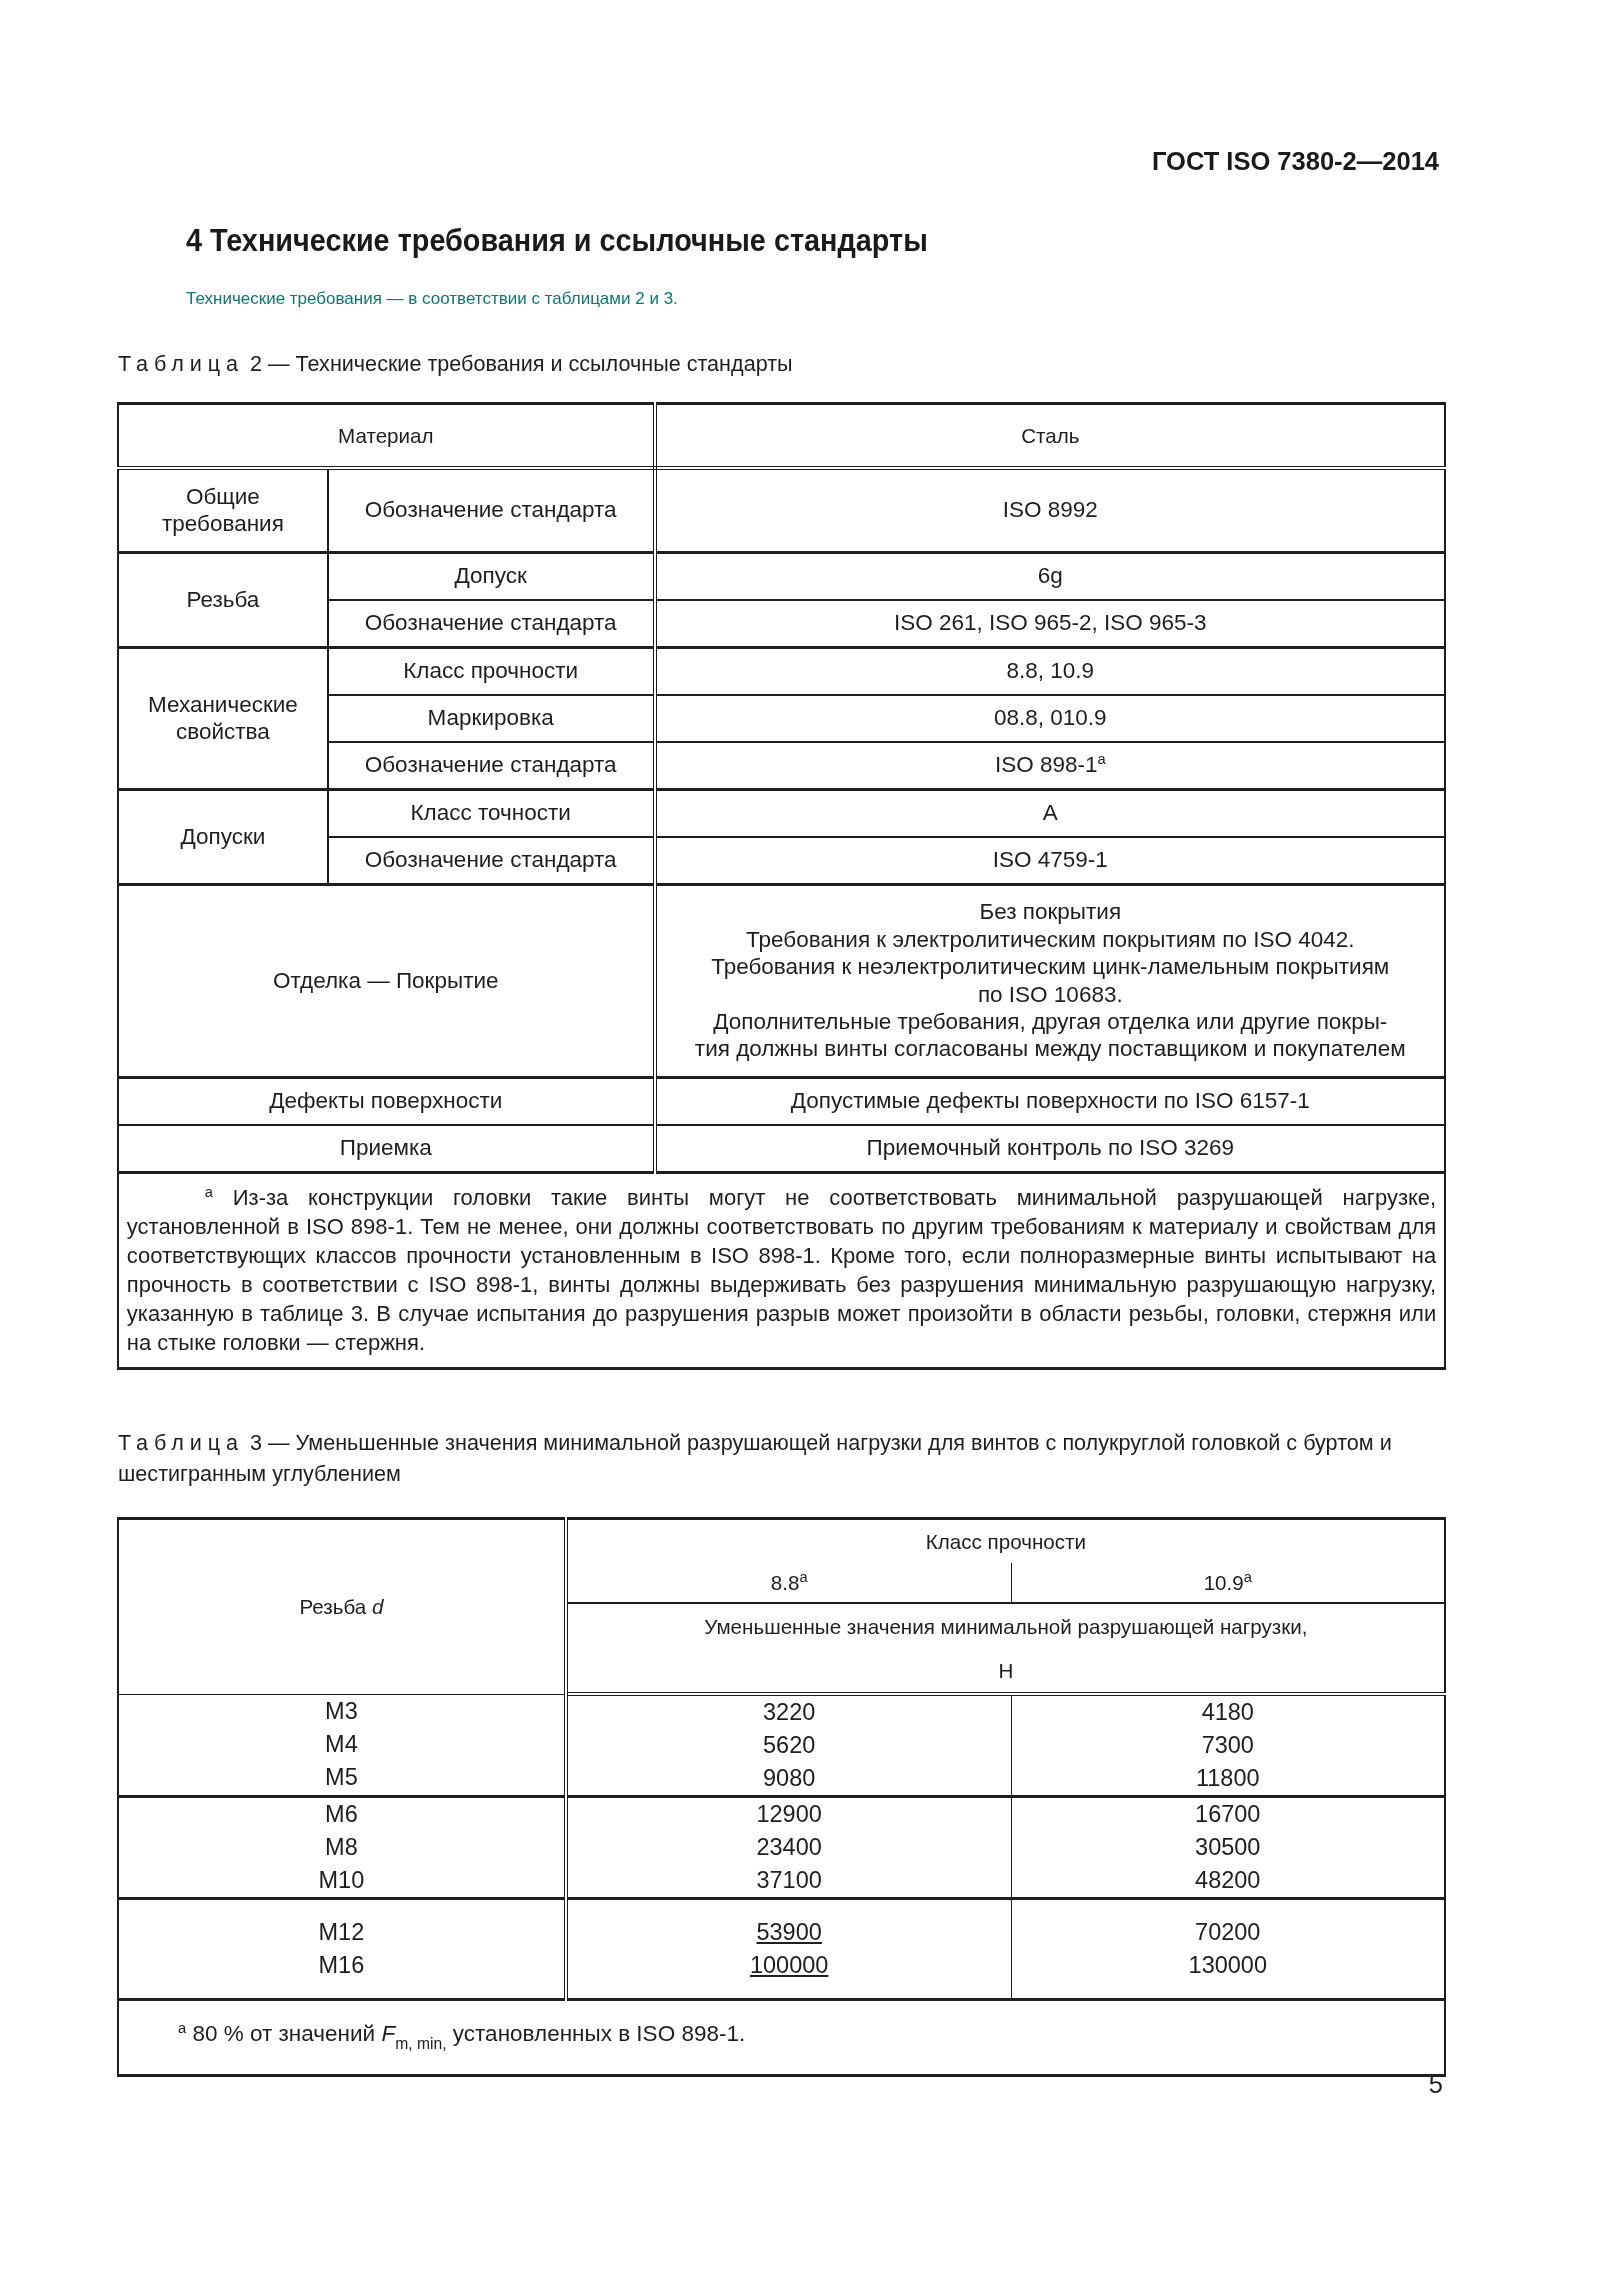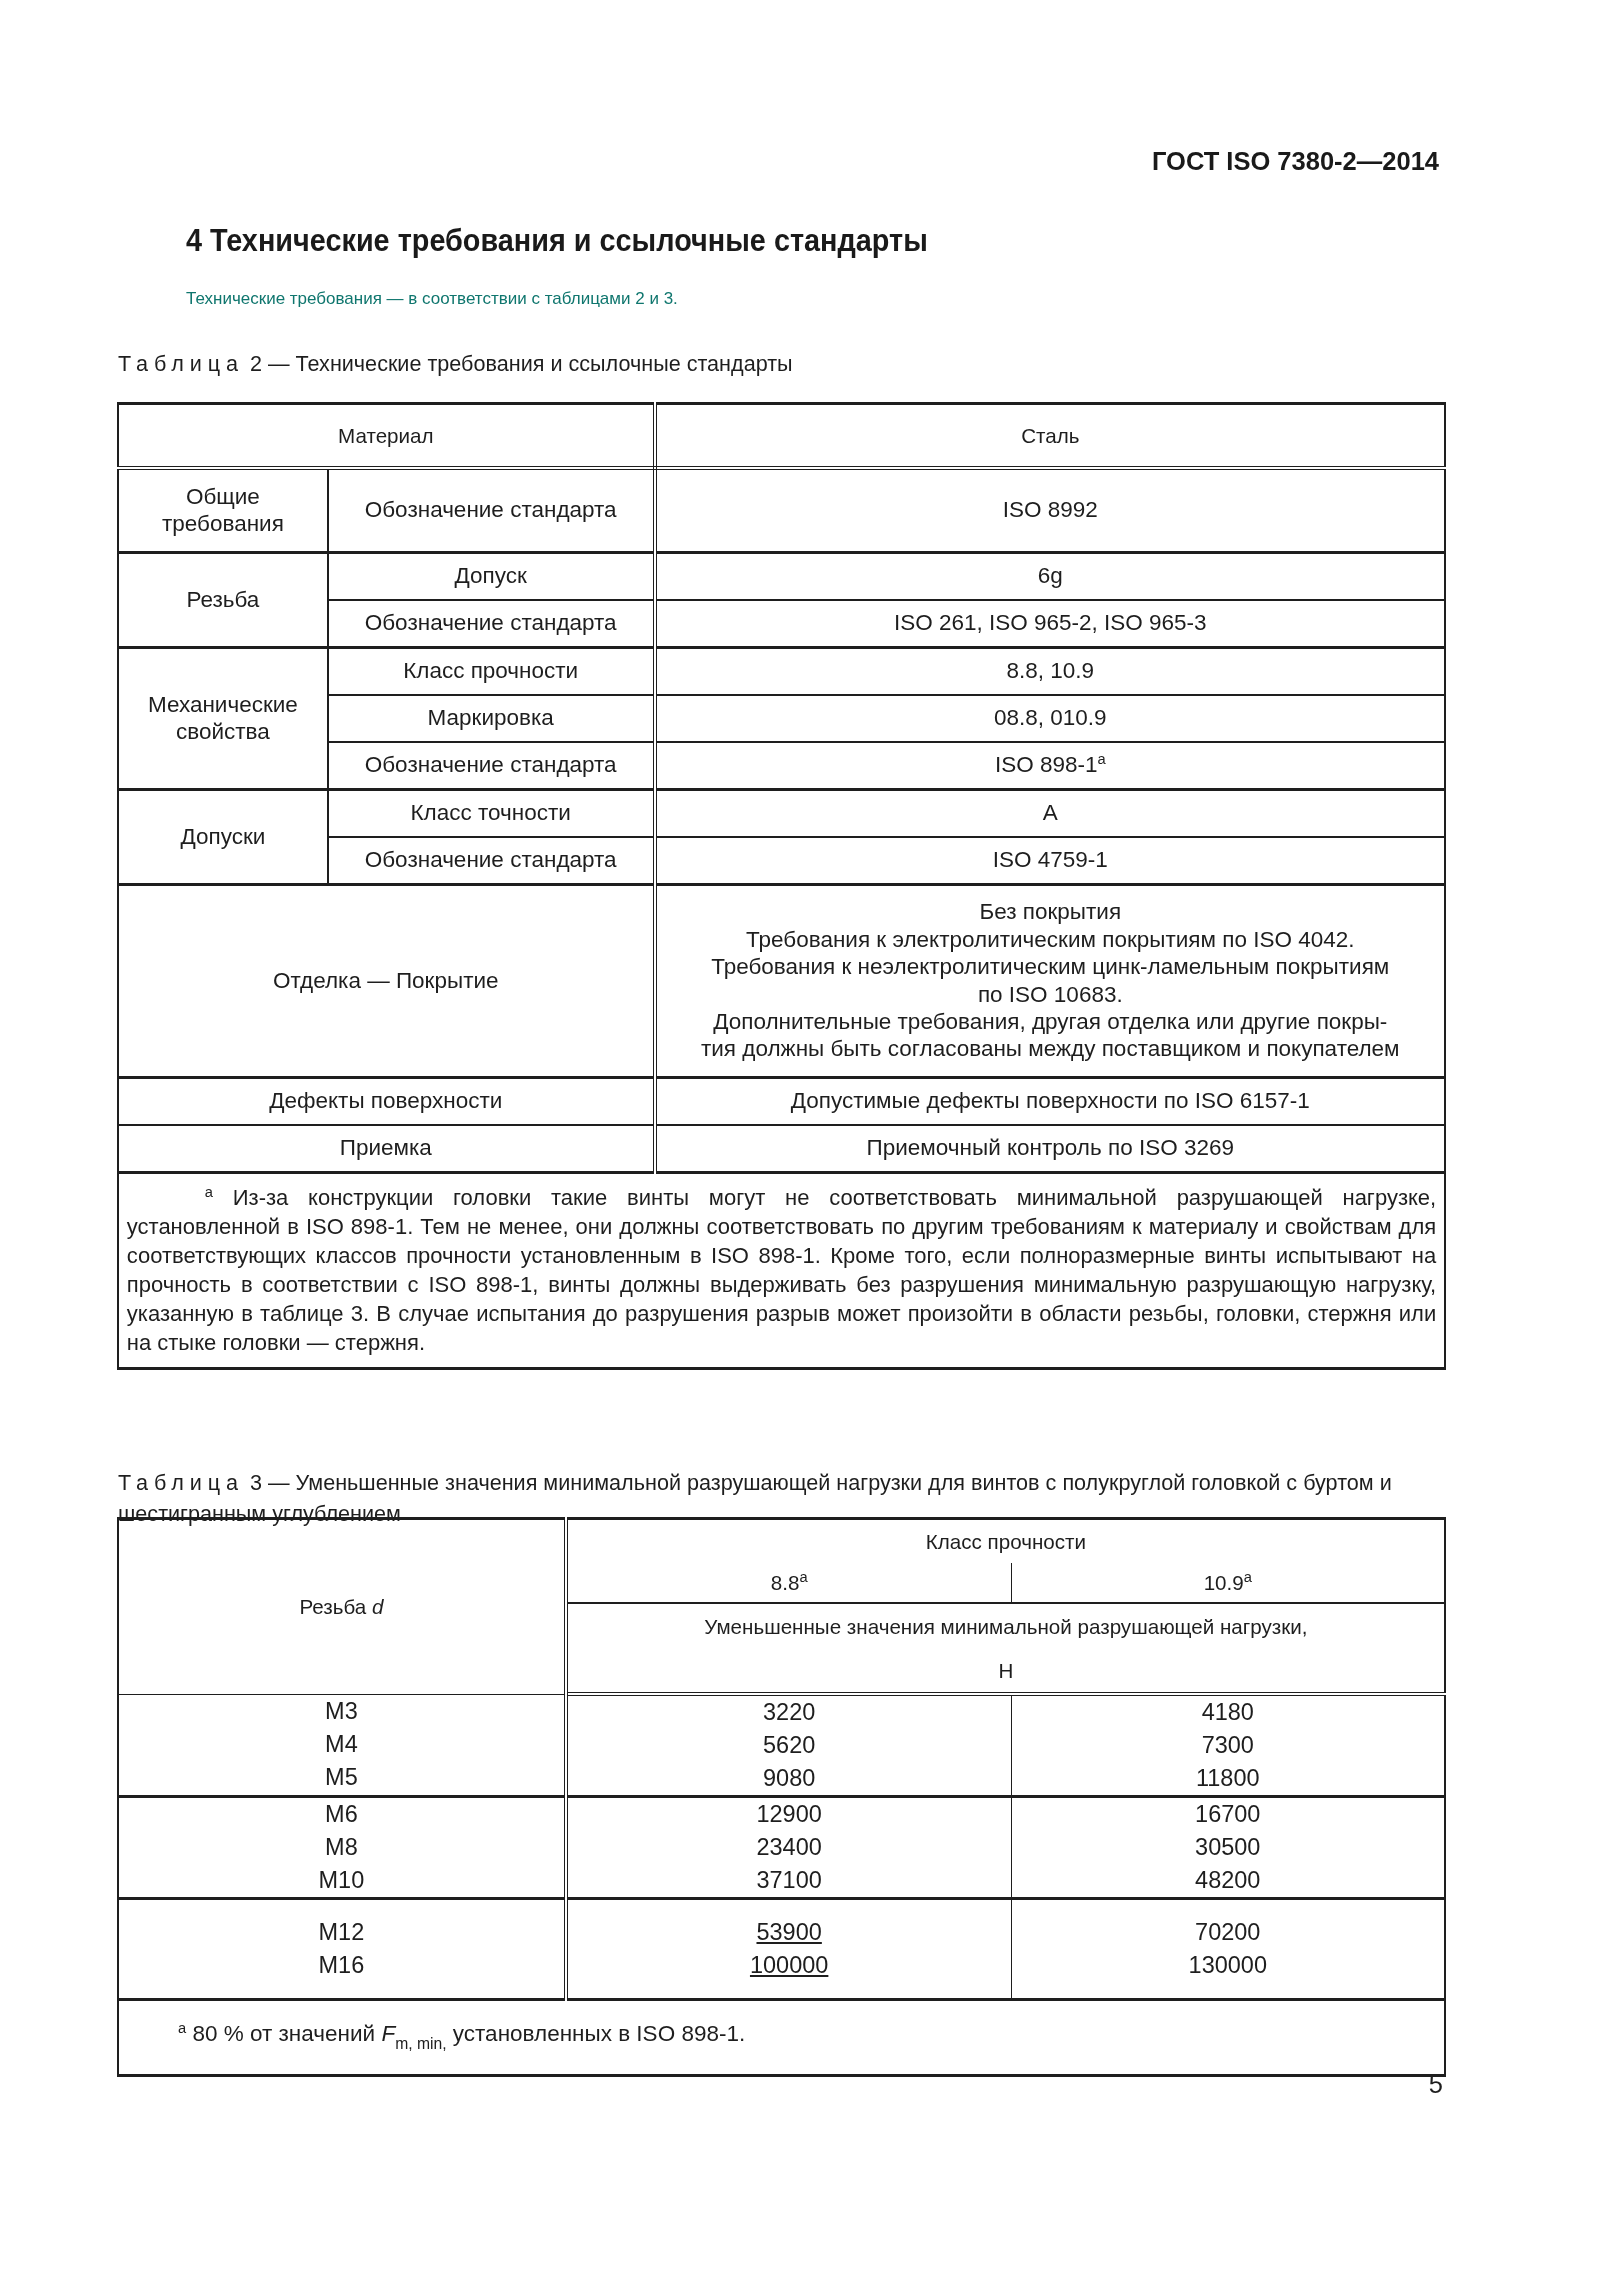--- a/index.html
+++ b/index.html
@@ -17,21 +17,21 @@
     transform: scaleX(0.93); transform-origin: left;
   }
   .intro {
     position: absolute; top: 289px; left: 186px;
     font-size: 17px; color: #0f766e;
   }
   .caption {
     position: absolute; left: 118px; font-size: 21.6px; color: #1e1e1e; line-height: 31px;
   }
   .caption .spaced { letter-spacing: 5.9px; }
-  .caption2 { width: 1323px; margin-top: 40px; }
+  .caption2 { width: 1323px; }
 
   table.t { position: absolute; border-collapse: collapse; font-size: 22.5px; color: #1e1e1e; }
   table.t td { text-align: center; vertical-align: middle; padding: 0 5.9px; }
 
   
   #table2 { top: 402px; left: 117px; width: 1329px; border: 2px solid #1e1e1e; border-top: 3.9px solid #1e1e1e; border-bottom: 3.9px solid #1e1e1e; }
   #table2 td { border: 2px solid #1e1e1e; }
   #table2 td.vsep { border-right: 4.9px double #1e1e1e; }
   #table2 tr.hdr td { height: 61px; font-size: 20.6px; border-bottom: 4.9px double #1e1e1e; }
   #table2 tr.grp td { border-top: 3.9px solid #1e1e1e; }
@@ -110,21 +110,21 @@
     <td>ISO 4759-1</td>
   </tr>
   <tr class="grp">
     <td colspan="2" class="vsep">Отделка — Покрытие</td>
     <td class="wrap" style="height:178px;">
       <div>Без покрытия</div>
       <div>Требования к электролитическим покрытиям по ISO 4042.</div>
       <div>Требования к неэлектролитическим цинк-ламельным покрытиям</div>
       <div>по ISO 10683.</div>
       <div>Дополнительные требования, другая отделка или другие покры-</div>
-      <div>тия должны быть согласованы между поставщиком и покупателем</div>
+      <div>тия должны винты согласованы между поставщиком и покупателем</div>
     </td>
   </tr>
   <tr class="grp">
     <td colspan="2" class="vsep" style="height:45px;">Дефекты поверхности</td>
     <td>Допустимые дефекты поверхности по ISO 6157-1</td>
   </tr>
   <tr>
     <td colspan="2" class="vsep" style="height:45px;">Приемка</td>
     <td>Приемочный контроль по ISO 3269</td>
   </tr>

